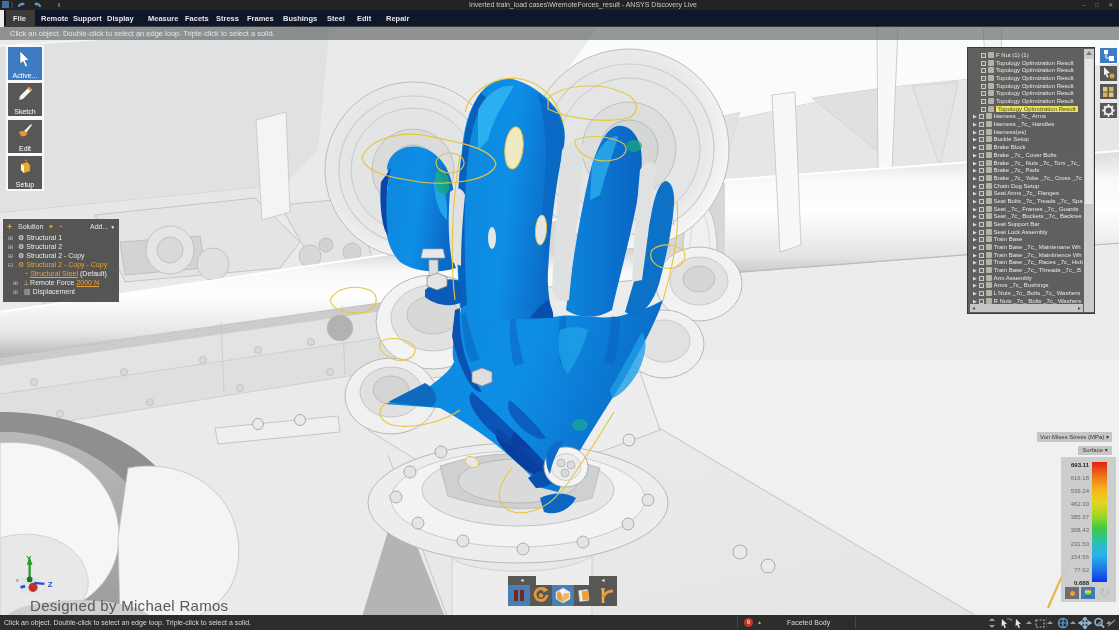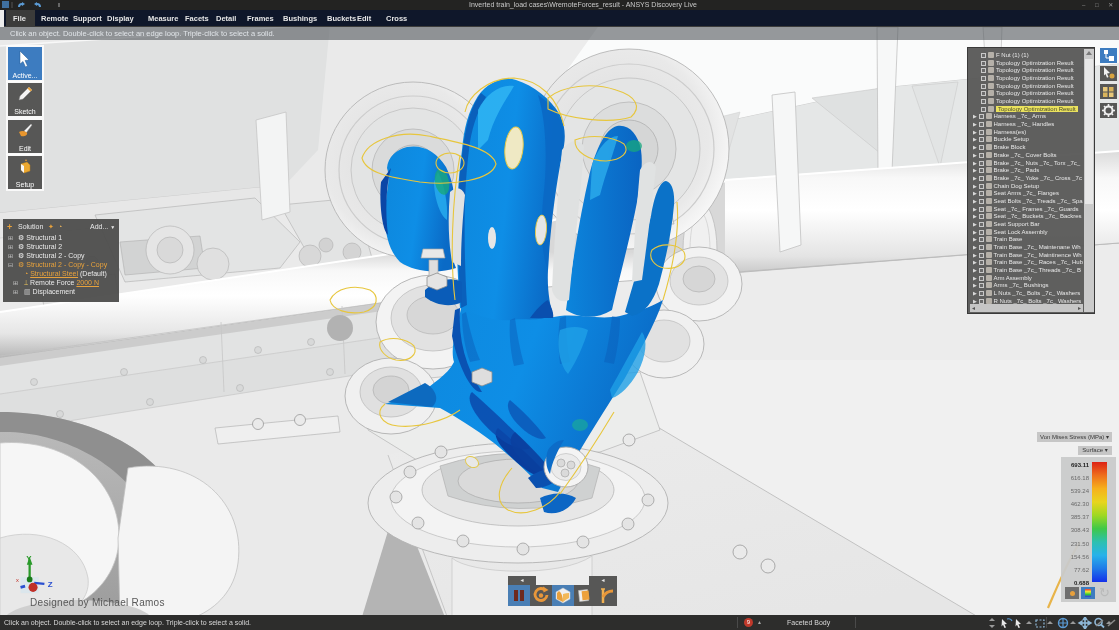--- a/index.html
+++ b/index.html
@@ -341,26 +341,26 @@
 <div class="abs" style="left:1082px;top:1px;z-index:31;color:#9a9a9a;font-size:6px;letter-spacing:4px;">– □ ✕</div>
 <div id="titletext" class="abs">Inverted train_load cases\WremoteForces_result - ANSYS Discovery Live</div>
 <div id="menubar" class="abs">
  <div class="menuitem" style="left:2px;top:0;width:29px;height:16px;background:#3b3b3a;"></div>
  <span class="menuitem" style="left:9px;">File</span>
  <span class="menuitem" style="left:37px;">Remote</span>
  <span class="menuitem" style="left:69px;">Support</span>
  <span class="menuitem" style="left:103px;">Display</span>
  <span class="menuitem" style="left:144px;">Measure</span>
  <span class="menuitem" style="left:181px;">Facets</span>
- <span class="menuitem" style="left:212px;">Detail</span>
+ <span class="menuitem" style="left:212px;">Stress</span>
  <span class="menuitem" style="left:243px;">Frames</span>
  <span class="menuitem" style="left:279px;">Bushings</span>
- <span class="menuitem" style="left:323px;">Buckets</span>
+ <span class="menuitem" style="left:323px;">Steel</span>
  <span class="menuitem" style="left:353px;">Edit</span>
- <span class="menuitem" style="left:382px;">Cross</span>
+ <span class="menuitem" style="left:382px;">Repair</span>
 </div>
 <div id="hint" class="abs">Click an object. Double-click to select an edge loop. Triple-click to select a solid.</div>
 
 <div class="toolbtn" style="top:47px;background:#3d7cc0;">
  <svg width="16" height="18" viewBox="0 0 16 18" style="margin-top:3px">
         <path d="M3,1 L12,10 L8,10.5 L10.5,16 L8.5,17 L6,11.5 L3,14 Z" fill="#fff" stroke="#245a92" stroke-width="0.5"></path>
       </svg>
  <div class="lbl">Active...</div>
 </div>
 <div class="toolbtn" style="top:83px;background:#575756;">
@@ -538,21 +538,21 @@
  <line x1="12" y1="24" x2="12" y2="10" stroke="#2a9a2a" stroke-width="2"></line>
  <polygon points="12,4 9.5,11 14.5,11" fill="#2a9a2a"></polygon>
  <text x="9" y="8" font-size="7" fill="#2a9a2a" font-weight="bold">Y</text>
  <line x1="16" y1="27" x2="25" y2="28" stroke="#2a4fd0" stroke-width="2"></line>
  <text x="28" y="31" font-size="7" fill="#2a4fd0" font-weight="bold">Z</text>
  <line x1="4" y1="31" x2="8" y2="30" stroke="#2a4fd0" stroke-width="2.5"></line>
  <circle cx="15" cy="31" r="4" fill="#c03028"></circle>
  <circle cx="12" cy="24" r="2.5" fill="#1a7a1a"></circle>
  <text x="0" y="26" font-size="5" fill="#c03028">x</text>
 </svg>
-<div class="abs" style="left:30px;top:597px;z-index:20;font-size:10px;color:#585858;letter-spacing:0.3px;">Designed by Michael Ramos</div>
+<div class="abs" style="left:30px;top:597px;z-index:20;font-size:15px;color:#585858;letter-spacing:0.3px;">Designed by Michael Ramos</div>
 
 <div id="statusbar" class="abs">
  <span class="txt" style="left:4px;">Click an object. Double-click to select an edge loop. Triple-click to select a solid.</span>
  <span class="abs" style="left:737px;top:2px;width:1px;height:11px;background:#4a4a4a;"></span>
  <span class="abs" style="left:744px;top:3px;width:9px;height:9px;border-radius:50%;background:#c0392b;color:#fff;font-size:6px;text-align:center;line-height:9px;">9</span>
  <span class="txt" style="left:757px;font-size:5px;color:#aaa;">▲</span>
  <span class="txt" style="left:787px;">Faceted Body</span>
  <span class="abs" style="left:855px;top:2px;width:1px;height:11px;background:#4a4a4a;"></span>
  <span class="abs" style="left:1046px;top:2px;width:1px;height:11px;background:#4a4a4a;"></span>
  <svg class="abs" style="left:988px;top:2px;" width="128" height="12" viewBox="0 0 128 12">

